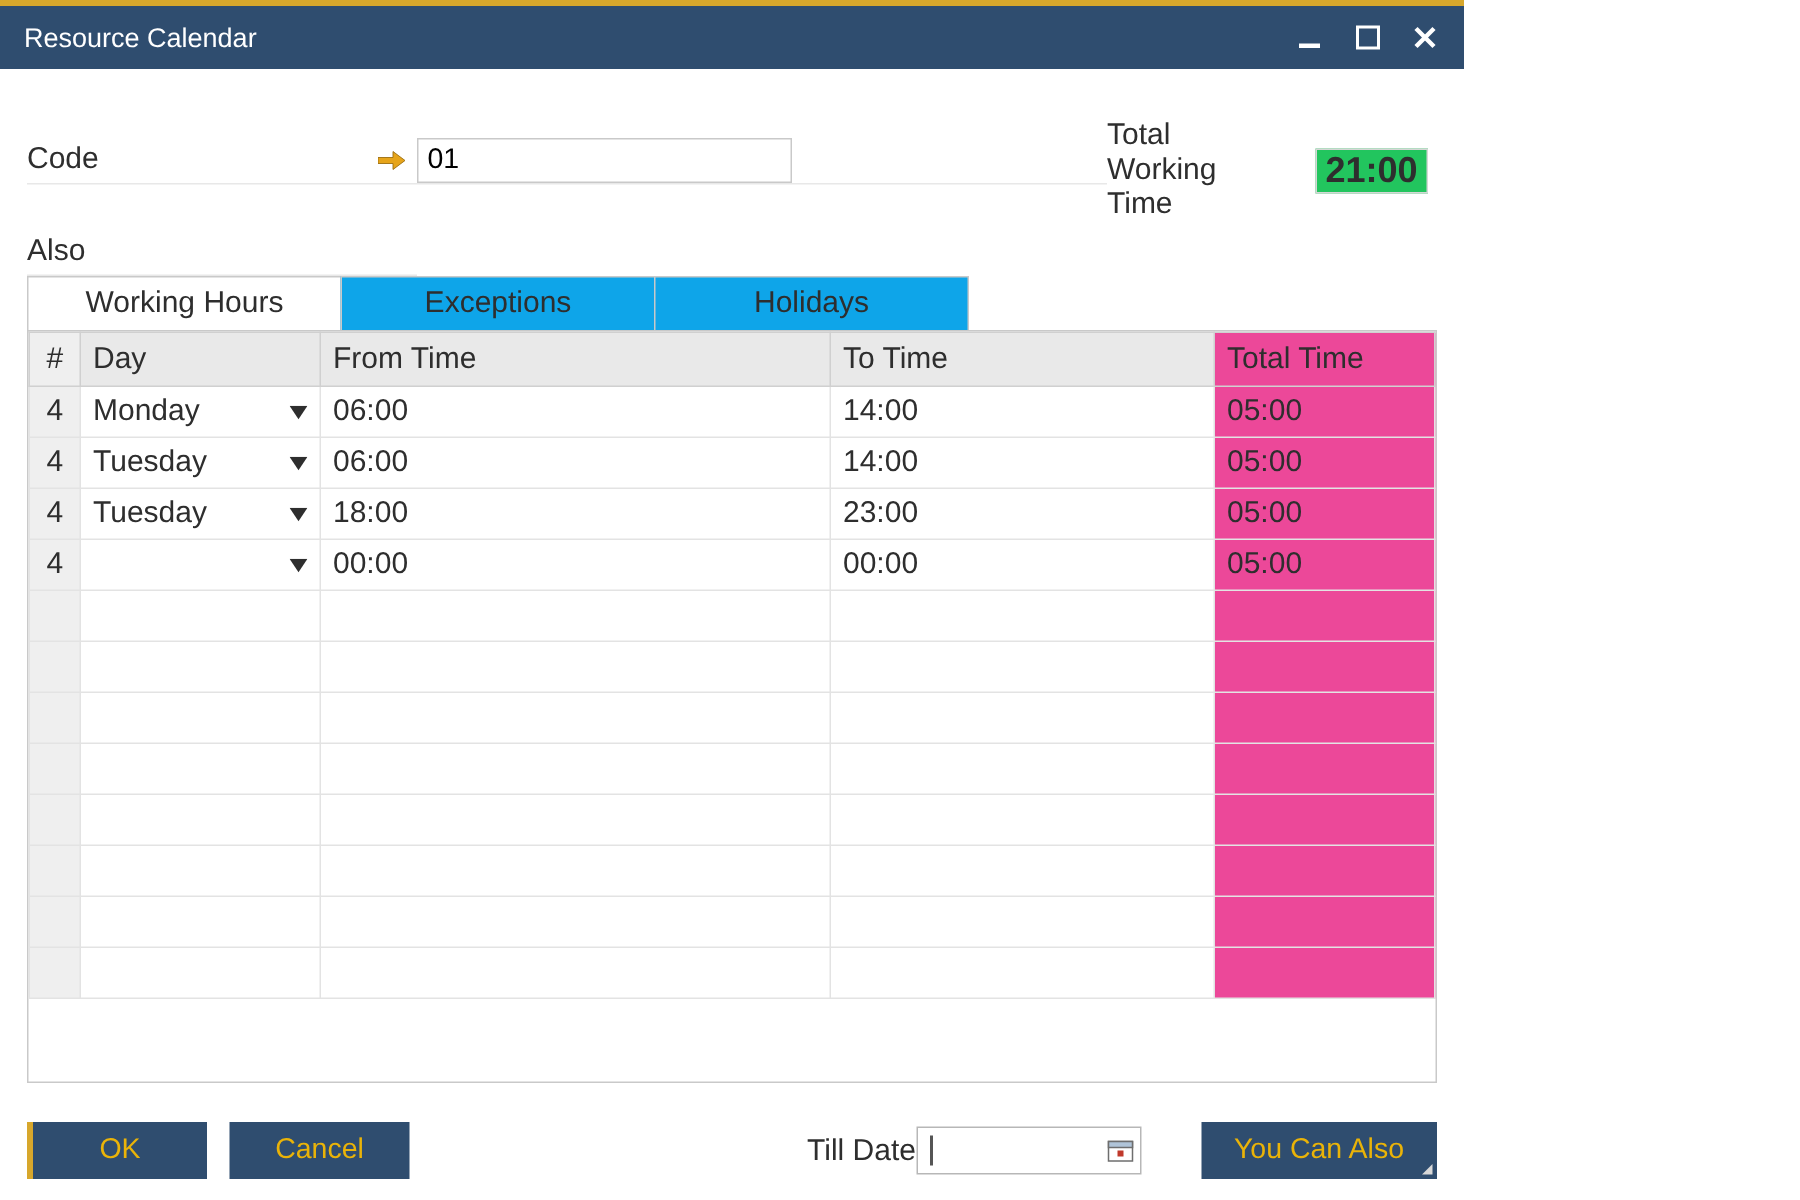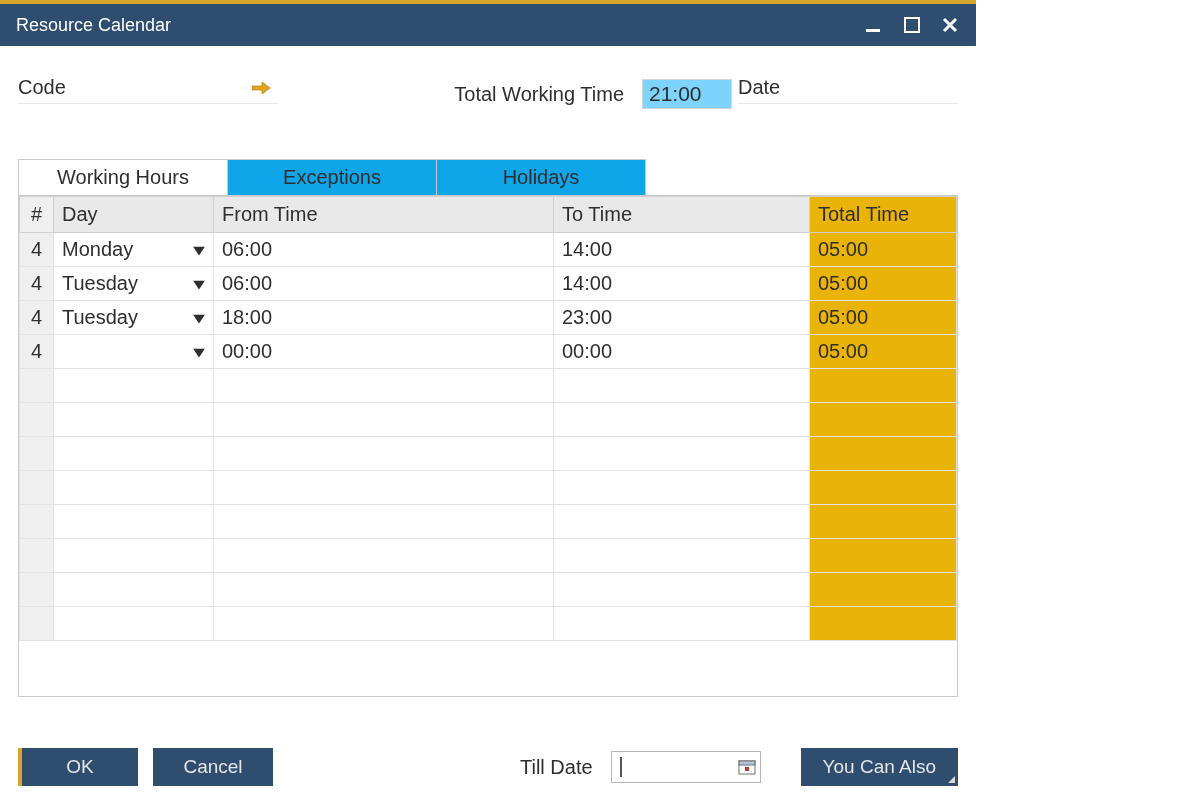--- a/index.html
+++ b/index.html
@@ -13,42 +13,42 @@
   .body { padding: 20px 18px 0 18px; position: relative; height: calc(800px - 4px - 42px); }
   .top-form { display: grid; grid-template-columns: 260px 460px 1fr; column-gap: 0; row-gap: 4px; align-items: center; }
   .field-label { font-size: 20px; color: #2e2e2e; padding: 4px 0; border-bottom: 1px solid #e8e8e8; }
   .label-cell { display:flex; align-items:center; justify-content:space-between; padding-right:8px; }
   .arrow-right { width:18px; height:18px; }
   .input { height: 30px; border: 1px solid #c9c9c9; padding: 2px 6px; font-size: 19px; background: #fff; }
   .input.ro { background: #f2f2f2; }
   .row-border { border-bottom: 1px solid #e8e8e8; }
   .twt-wrap { display:flex; align-items:center; justify-content:flex-end; gap:18px; }
   .twt-wrap .lbl { font-size: 20px; }
-  .twt-wrap .val { width: 90px; height: 30px; border: 1px solid #d6d6d6; background: #7dd3fc; padding: 2px 6px; font-size: 21px; display:flex; align-items:center; }
-  .tabs-wrap { margin-top: 46px; }
+  .twt-wrap .val { width: 90px; height: 30px; border: 1px solid #d6d6d6; background: #22c55e; padding: 2px 6px; font-size: 24px; display:flex; align-items:center;font-weight:bold; }
+  .tabs-wrap { }
   .tabstrip { display:flex; }
   .tab { height: 36px; line-height: 34px; padding: 0 24px; font-size: 20px; border: 1px solid #c9c9c9; border-bottom: none; background: #0ea5e9; cursor: default; min-width: 210px; text-align:center; }
   .tab.active { background: #fff; border-top: 1px solid #c9c9c9; }
   .tab + .tab { margin-left: -1px; }
   .tab-body { border: 1px solid #c9c9c9; padding: 0; height: 502px; }
   table.grid { width: 100%; border-collapse: collapse; table-layout: fixed; }
   table.grid th { background: #e9e9e9; font-weight: normal; text-align: left; padding: 6px 8px; border: 1px solid #d0d0d0; font-size: 20px; }
   table.grid td { border: 1px solid #e3e3e3; padding: 4px 8px; height: 34px; font-size: 20px; }
   table.grid td.numcol, table.grid th.numcol { width: 34px; text-align:center; background:#efefef; }
   table.grid td.daycol { position: relative; }
   .day-dd { position:absolute; right:8px; top:50%; transform:translateY(-50%); }
-  table.grid td.totalcol, table.grid th.totalcol { background:#eab308; }
+  table.grid td.totalcol, table.grid th.totalcol { background:#ec4899; }
   table.grid tr.empty td { color: transparent; }
   .footer { position:absolute; left:18px; right:18px; bottom:14px; display:flex; align-items:center; }
-  .btn { height: 38px; min-width: 120px; padding: 0 22px; background: #2f4d6f; color: #e5e5e5; border: none; font-size: 19px; cursor: pointer; position: relative; }
+  .btn { height: 38px; min-width: 120px; padding: 0 22px; background: #2f4d6f; color: #eab308; border: none; font-size: 19px; cursor: pointer; position: relative; }
   .btn + .btn { margin-left: 15px; }
   .btn.accent { border-left: 4px solid #d7a72c; }
   .btn .corner { position:absolute; right:3px; bottom:3px; width:0;height:0;border-left:7px solid transparent;border-bottom:7px solid #d8d8d8; }
   .footer .spacer { flex:1; }
-  .till { display:flex; align-items:center; gap:18px; margin-right: 40px; }
+  .till { display:flex; align-items:center; margin-right: 40px; }
   .till .lbl { font-size:20px; }
   .dateinput { width: 150px; height: 32px; border:1px solid #b7b7b7; background:#fff; display:flex; align-items:center; justify-content:space-between; padding:0 4px; }
   .dateinput .caret { width:2px; height:20px; background:#555; margin-left:4px; }
   .cal-icon { width:18px; height:18px; }
   col.c-num { width:34px; } col.c-day { width:160px; } col.c-from { width:340px; } col.c-to { width:256px; } col.c-total { width:auto; }
 </style>
 </head>
 <body>
 <div class="window">
   <div class="titlebar">
@@ -77,26 +77,27 @@
   <div class="body">
     <div class="top-form">
       <div class="field-label label-cell">
         <span>Code</span>
         <span class="arrow-right">
           <svg width="20" height="16" viewBox="0 0 20 16">
               <polygon points="0,6 10,6 10,2 18,8 10,14 10,10 0,10" fill="#e6a41a" stroke="#9b6d10" stroke-width="0.6"></polygon>
             </svg>
         </span>
       </div>
+      <div class="row-border"><input class="input" style="width: 250px;" value="01"></div>
       <div class="twt-wrap row-border" style="border:none; padding-right:6px;margin-top:13px;">
         <span class="lbl">Total Working Time</span>
         <span class="val">21:00</span>
       </div>
 
-      <div class="field-label"><span>Date</span></div>
+      <div class="field-label"><span>Also</span></div>
       <div></div>
     </div>
 
     <div class="tabs-wrap">
       <div class="tabstrip">
         <div class="tab active">Working Hours</div>
         <div class="tab">Exceptions</div>
         <div class="tab">Holidays</div>
       </div>
       <div class="tab-body">

